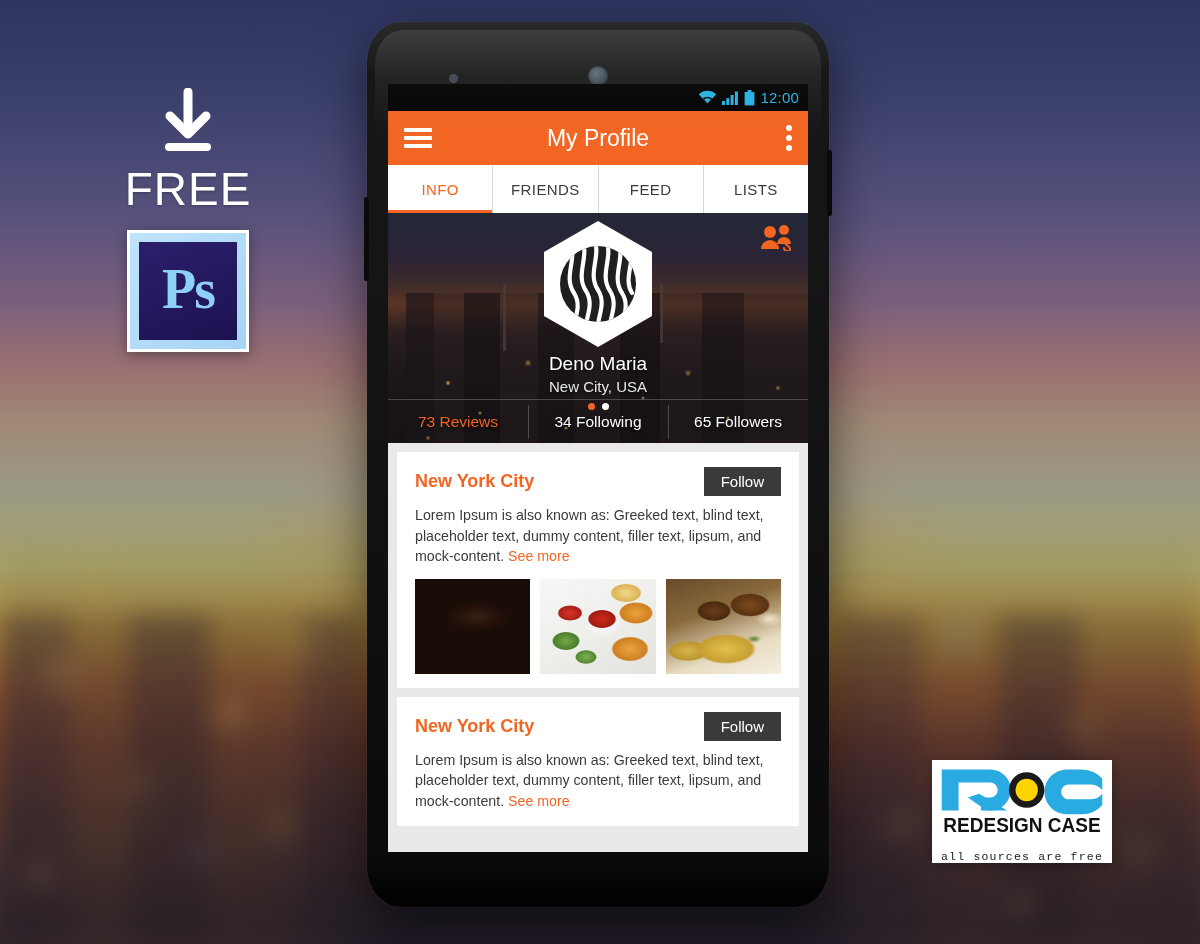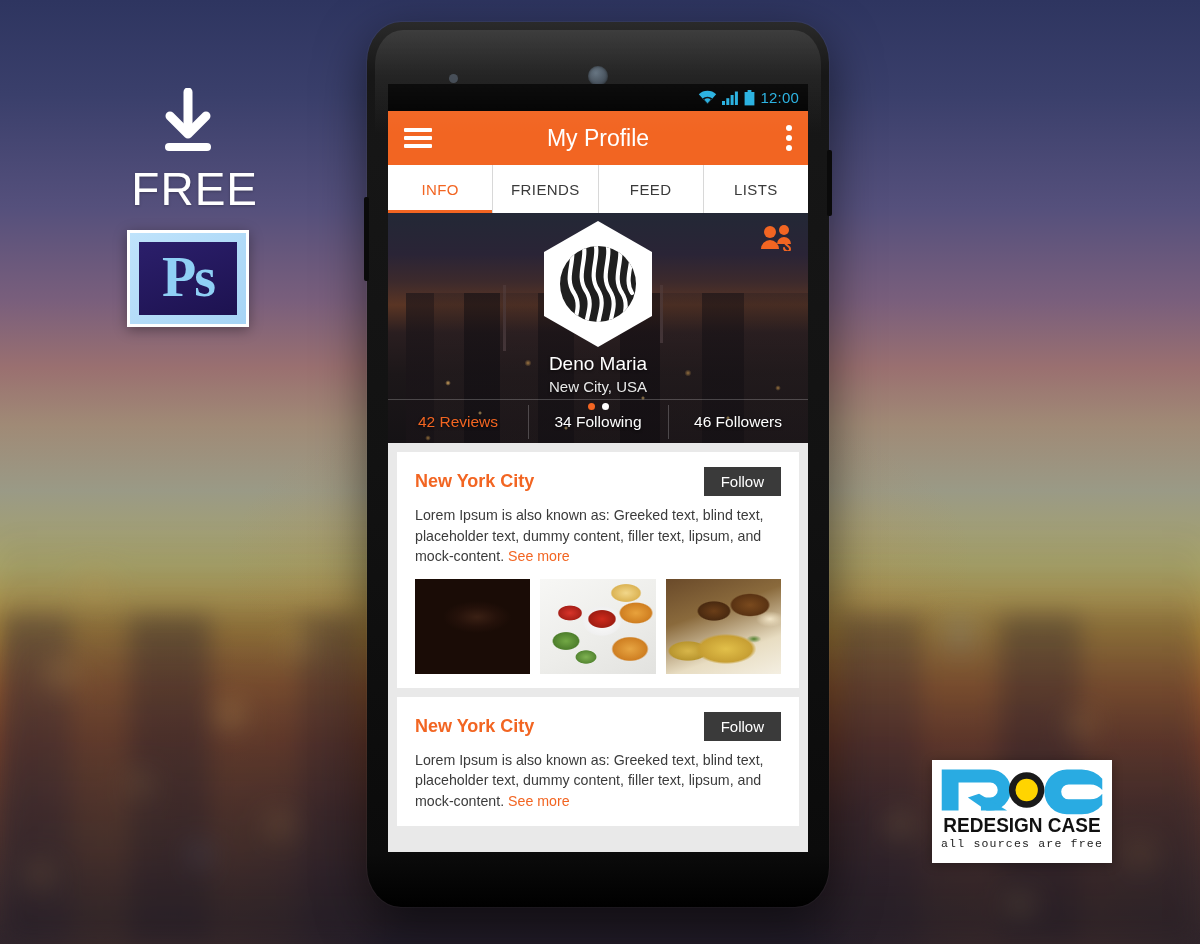--- a/index.html
+++ b/index.html
@@ -70,31 +70,31 @@
         rgba(0,0,0,0) 360px, rgba(0,0,0,0) 840px,
         rgba(55,44,52,0.8) 840px, rgba(55,44,52,0.8) 920px,
         rgba(90,70,60,0.4) 920px, rgba(90,70,60,0.4) 1000px,
         rgba(45,38,48,0.85) 1000px, rgba(45,38,48,0.85) 1080px,
         rgba(80,64,58,0.45) 1080px, rgba(80,64,58,0.45) 1200px);
   }
 
   
   #promo {
     position: absolute; left: 118px; top: 88px;
-    width: 140px; text-align: right;
+    width: 140px; text-align: center;
     z-index: 6;
   }
   #dl-icon { width: 62px; height: 70px; margin: 0 auto; display: block; }
   #free-label {
     color: #ffffff; font-size: 46px; letter-spacing: 1px;
     font-weight: 400; margin-top: 8px; line-height: 1;
     text-shadow: 0 1px 3px rgba(0,0,0,0.25);
   }
   #ps-icon {
-    width: 122px; height: 97px; margin: 18px auto 0;
+    width: 122px; height: 122px; margin: 18px auto 0;
     background: #ffffff; padding: 3px;
     box-shadow: 0 3px 12px rgba(0,0,0,0.35);
   }
   #ps-inner {
     width: 100%; height: 100%;
     background: linear-gradient(135deg, #bfe3fb, #a6d4f5);
     padding: 9px;
   }
   #ps-core {
     width: 100%; height: 100%;
@@ -121,21 +121,21 @@
   #rc-mark svg { display: block; width: 100%; height: 100%; }
   #rc-name {
     text-align: center; font-weight: 700; font-size: 20px;
     color: #111; letter-spacing: 0px; line-height: 1.05;
     font-family: "Liberation Sans", sans-serif;
     transform: scaleX(0.95);
   }
   #rc-tag {
     text-align: center; font-size: 11.5px; color: #222;
     font-family: "Liberation Mono", monospace;
-    letter-spacing: 1.2px; margin-top: 1px;
+    letter-spacing: 1.2px; margin-top: 14px;
   }
 
   
   #phone {
     position: absolute; left: 367px; top: 22px;
     width: 462px; height: 885px;
     background: linear-gradient(180deg, #2a2a2a 0%, #171717 6%, #121212 50%, #0b0b0b 94%, #000 100%);
     border-radius: 34px / 40px;
     box-shadow: 0 16px 50px rgba(0,0,0,0.55), 0 0 0 1px rgba(255,255,255,0.05);
     z-index: 5;
@@ -485,23 +485,23 @@
       </div>
 
       <div id="profile-name">Deno Maria</div>
       <div id="profile-loc">New City, USA</div>
       <div id="dots">
         <i class="on"></i>
         <i class="off"></i>
       </div>
 
       <div id="stats">
-        <div class="stat accent">42 Reviews</div>
+        <div class="stat accent">73 Reviews</div>
         <div class="stat">34 Following</div>
-        <div class="stat">46 Followers</div>
+        <div class="stat">65 Followers</div>
       </div>
     </div>
 
     <div id="feed">
 
       <div class="card">
         <div class="card-head">
           <div class="card-title">New York City</div>
           <button class="follow-btn">Follow</button>
         </div>

